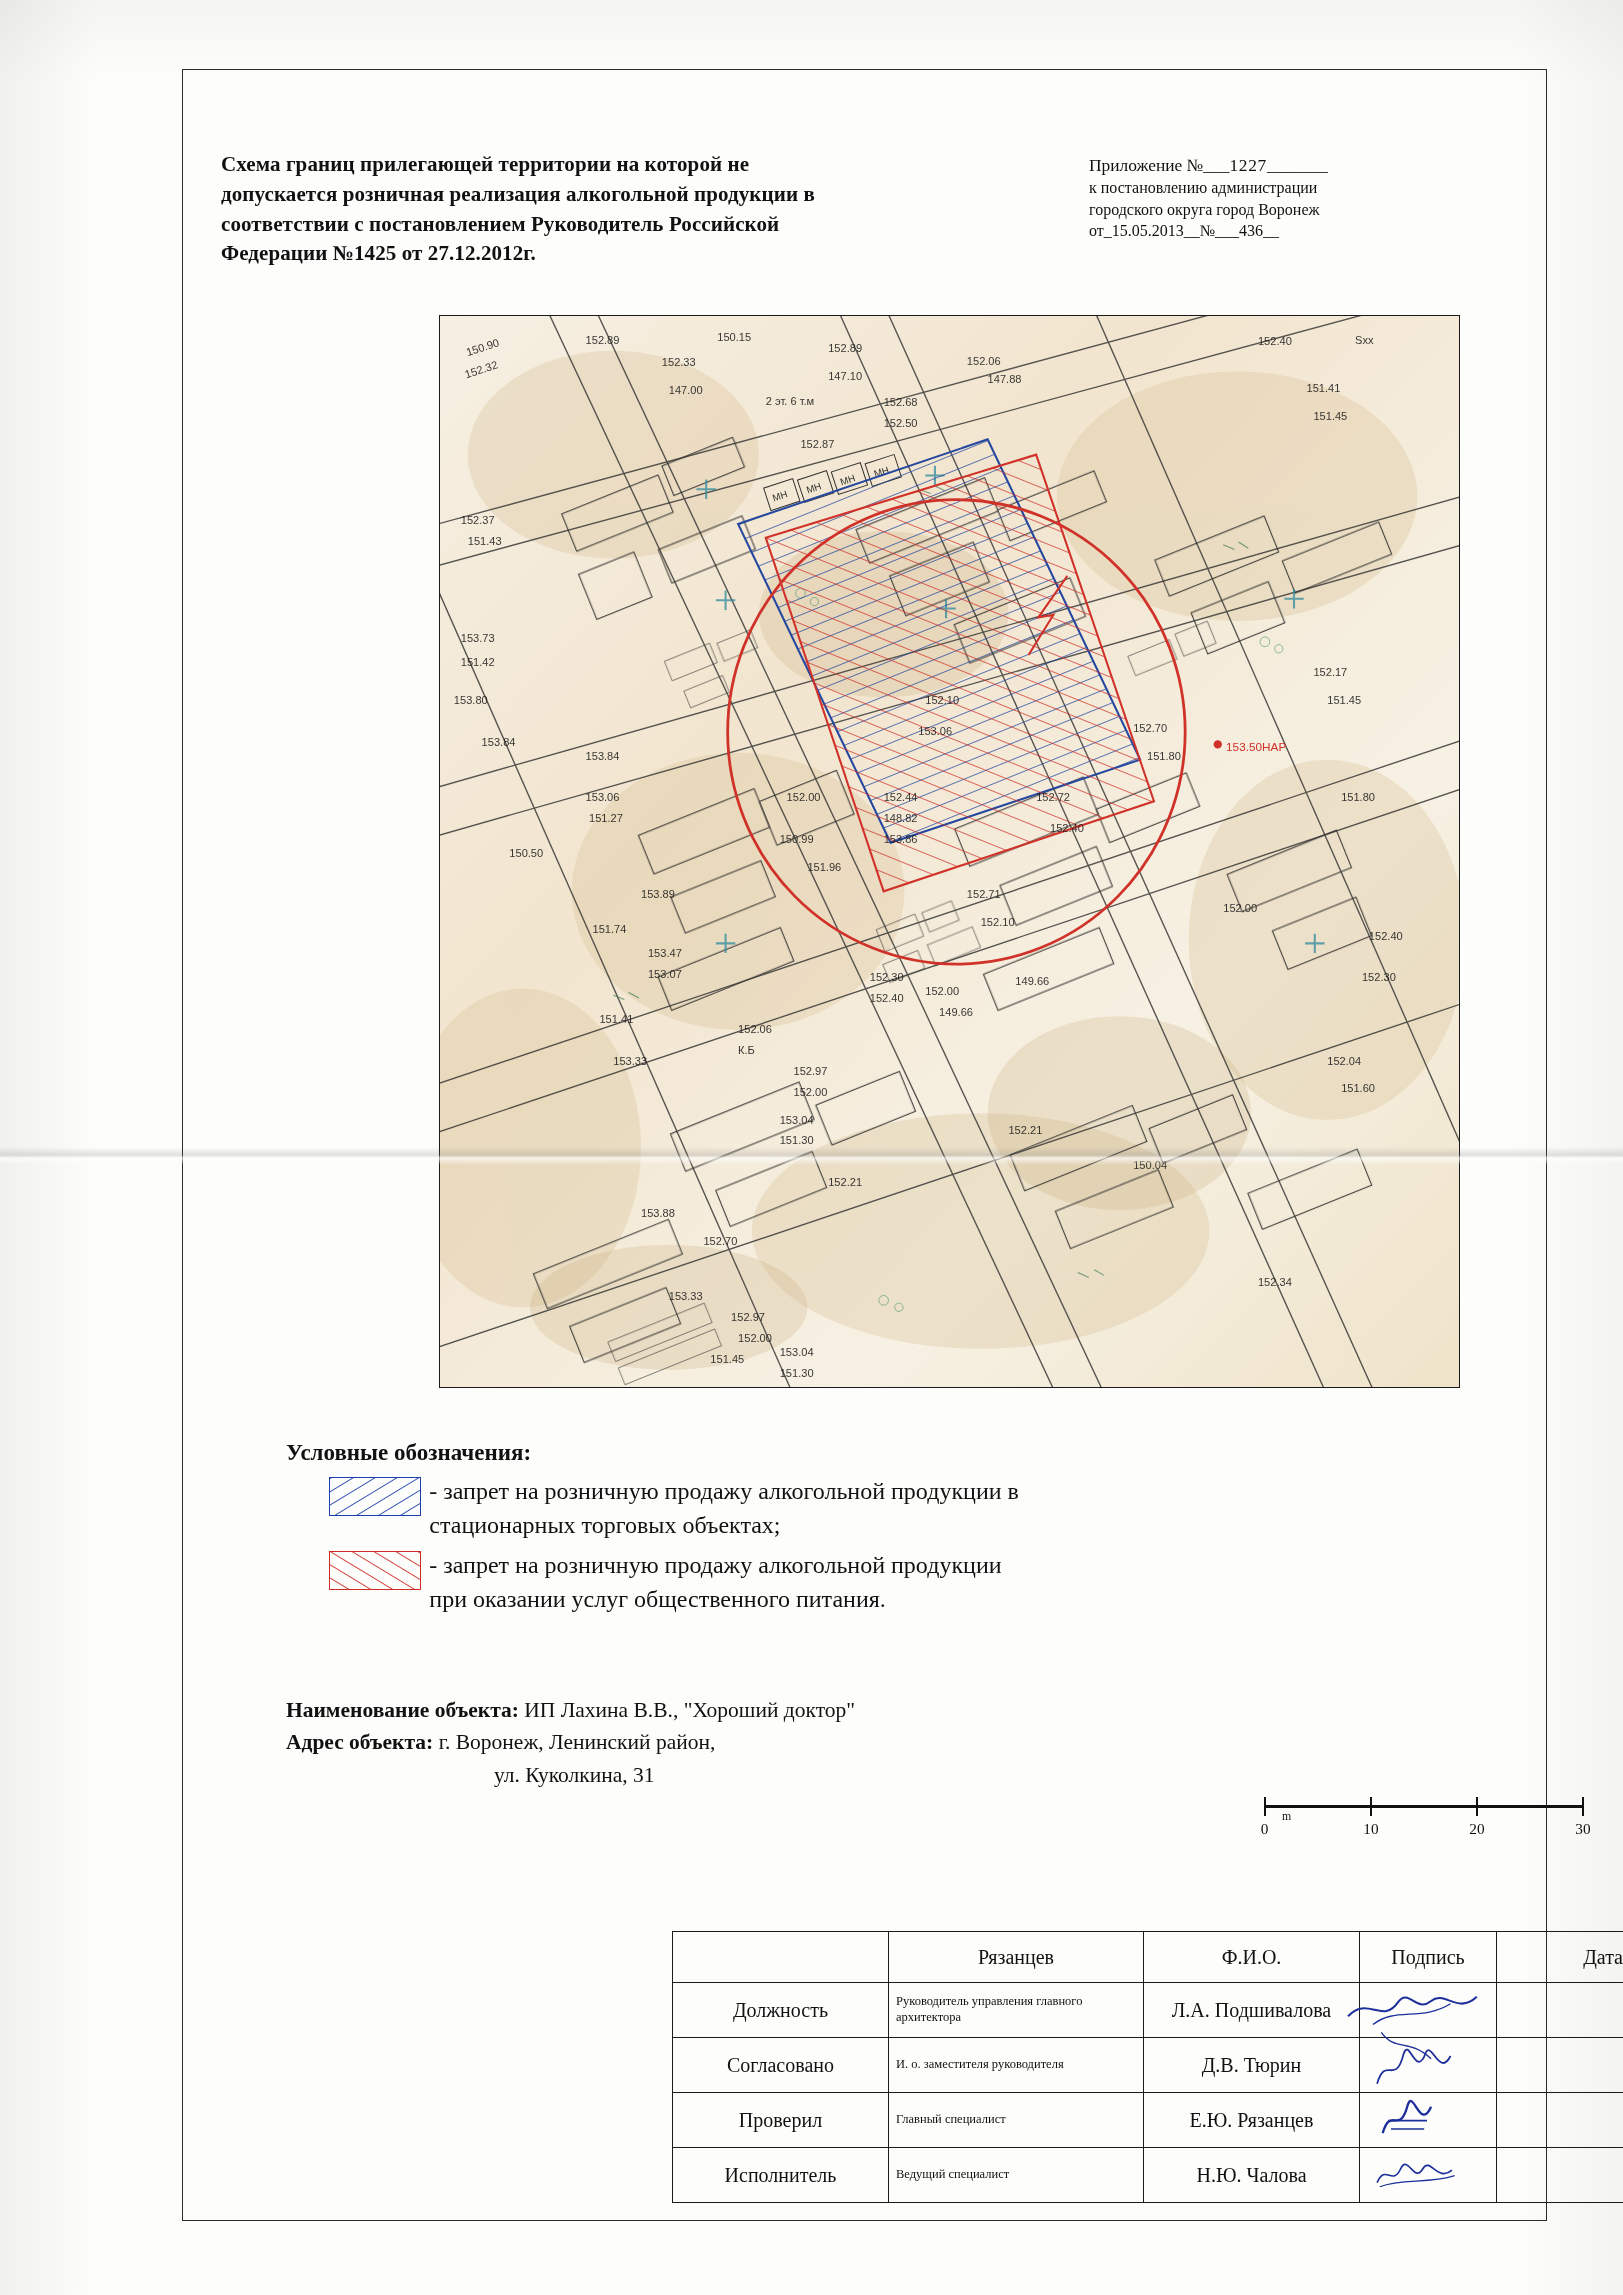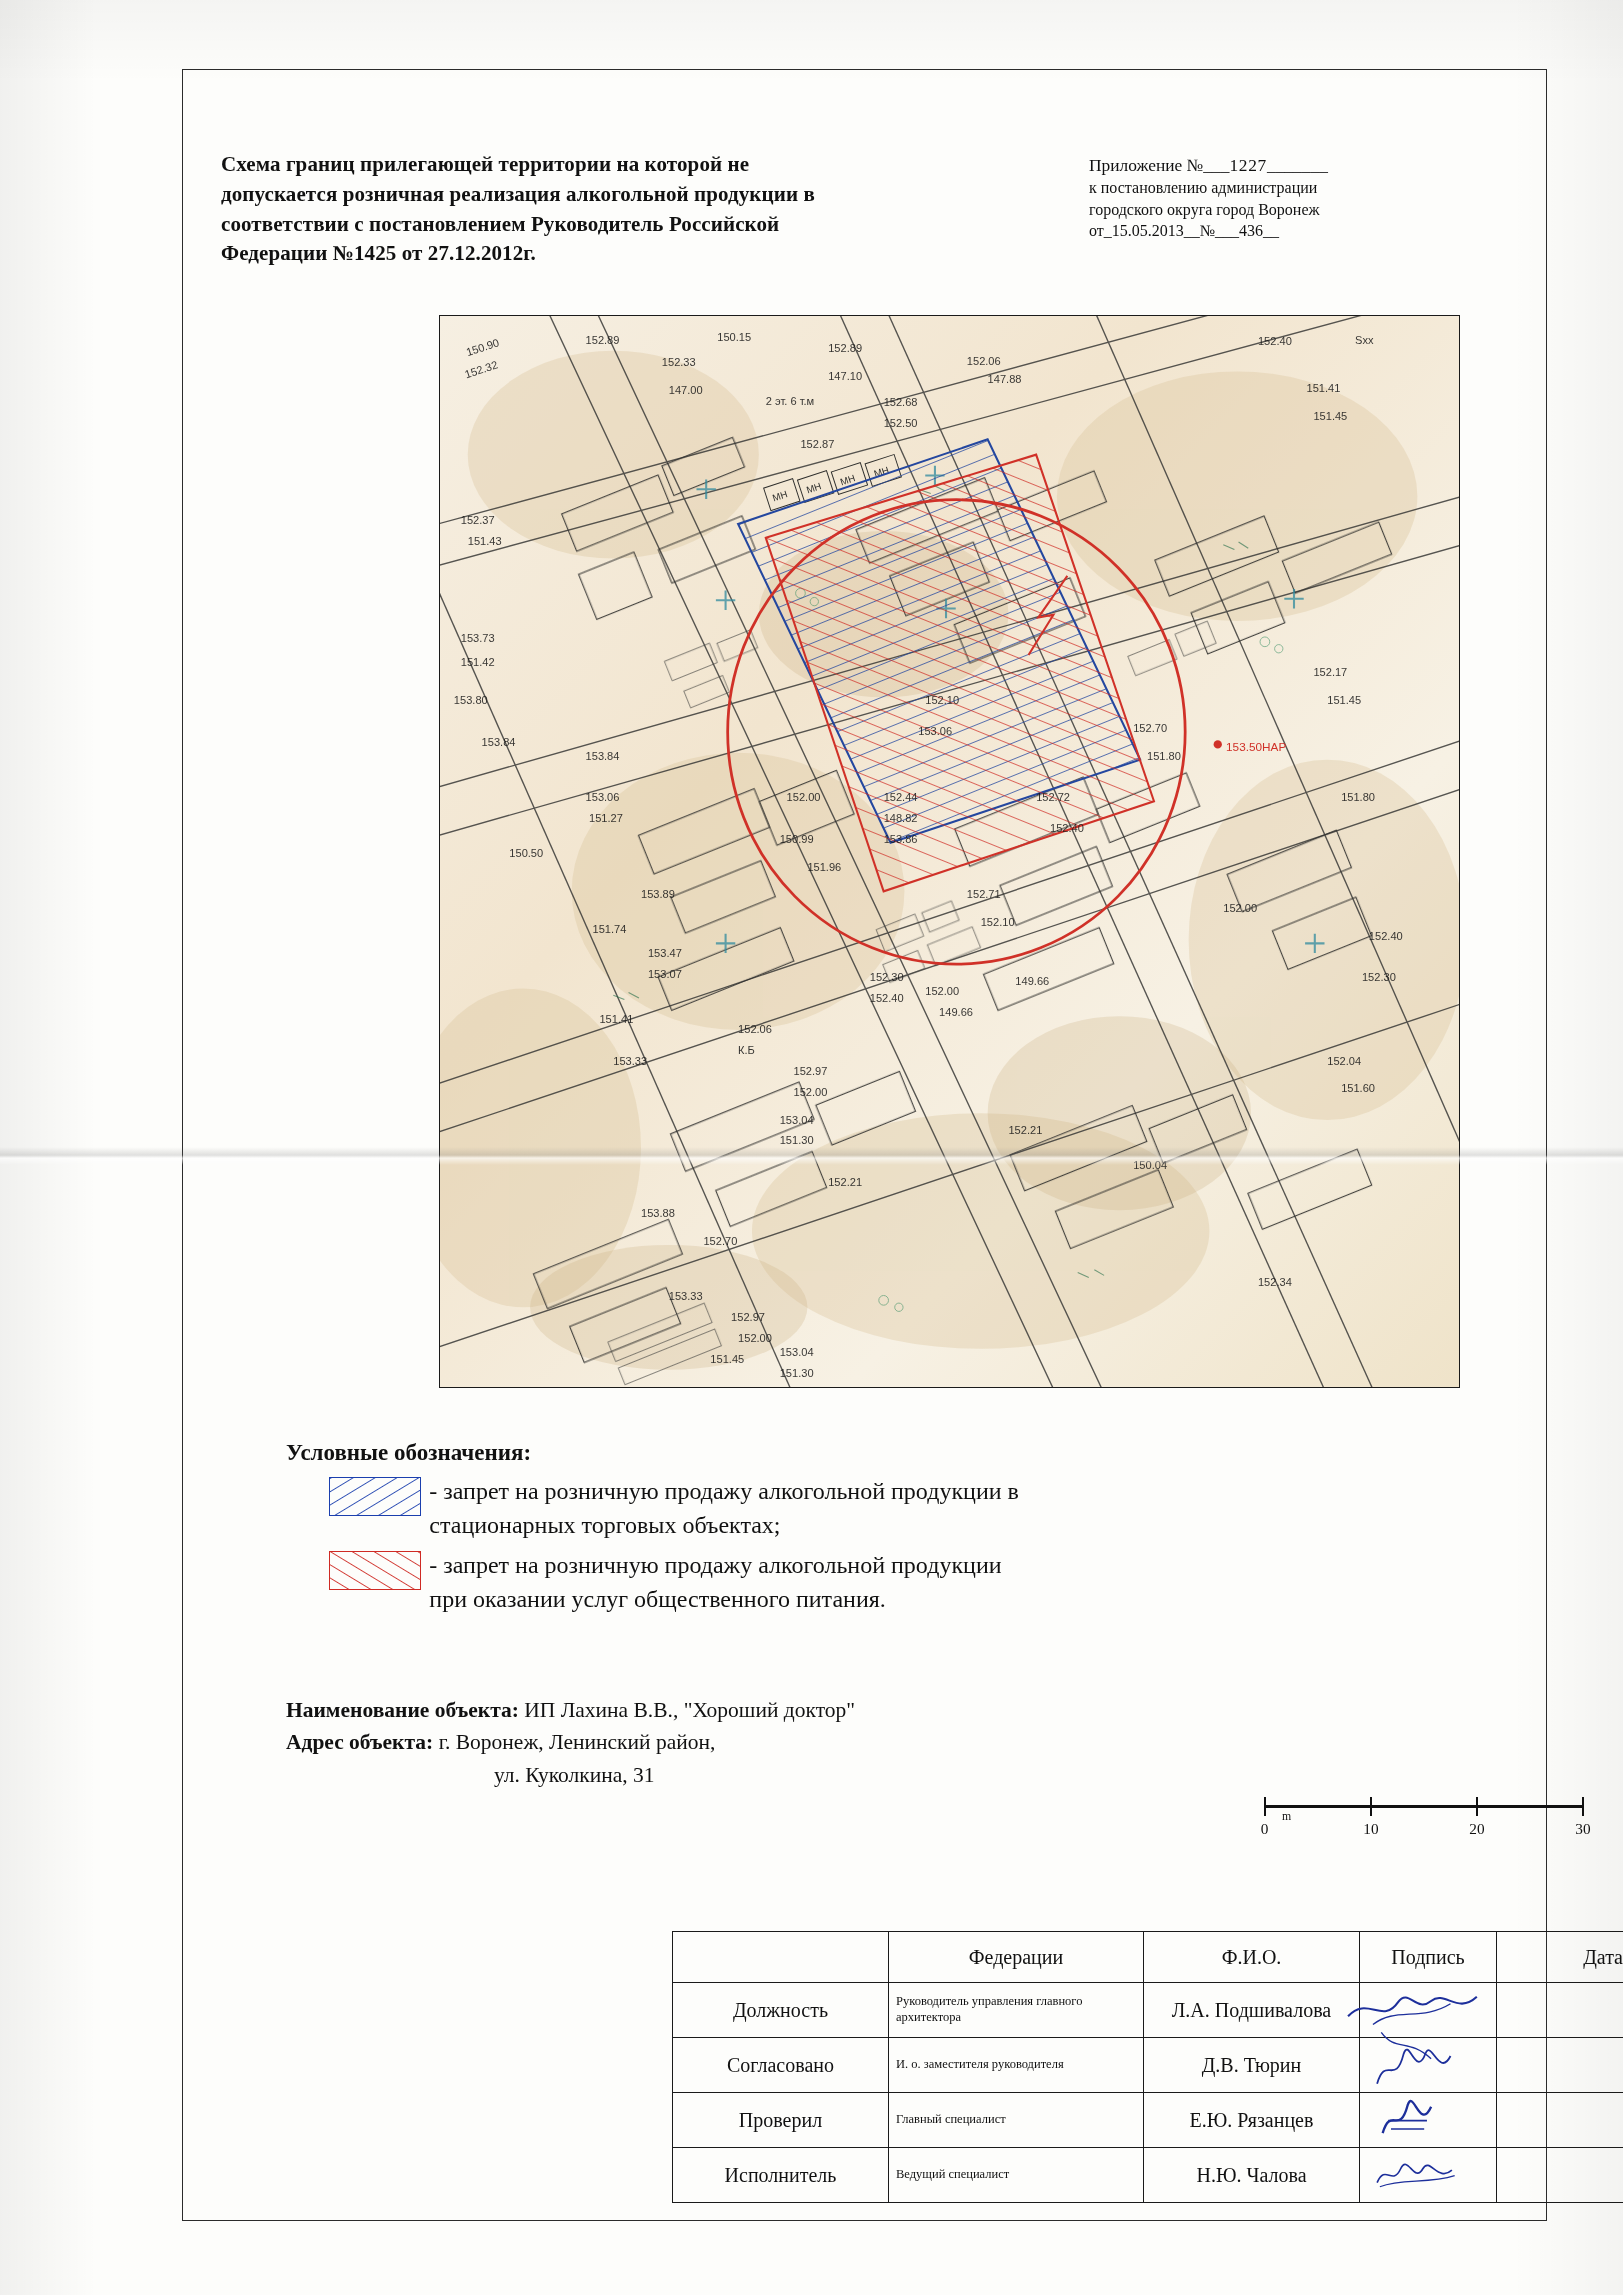--- a/index.html
+++ b/index.html
@@ -580,21 +580,21 @@
       <div class="lbl" style="left:114px;">10</div>
       <div class="lbl" style="left:220px;">20</div>
       <div class="lbl" style="left:326px;">30</div>
       <div class="unit">m</div>
     </div>
 
     <table class="sig-table">
       <thead>
         <tr>
           <th class="col-role"></th>
-          <th class="col-pos" style="text-align:center;">Федерации</th>
+          <th class="col-pos" style="text-align:center;">Рязанцев</th>
           <th class="col-fio">Ф.И.О.</th>
           <th class="col-sign" style="text-align:center;font-size:20px;">Подпись</th>
           <th class="col-date" style="text-align:right;font-size:20px;padding-left:36px;">Дата</th>
         </tr>
       </thead>
       <tbody>
         <tr>
           <td class="col-role">Должность</td>
           <td class="col-pos">Руководитель управления главного архитектора</td>
           <td class="col-fio">Л.А. Подшивалова</td>

